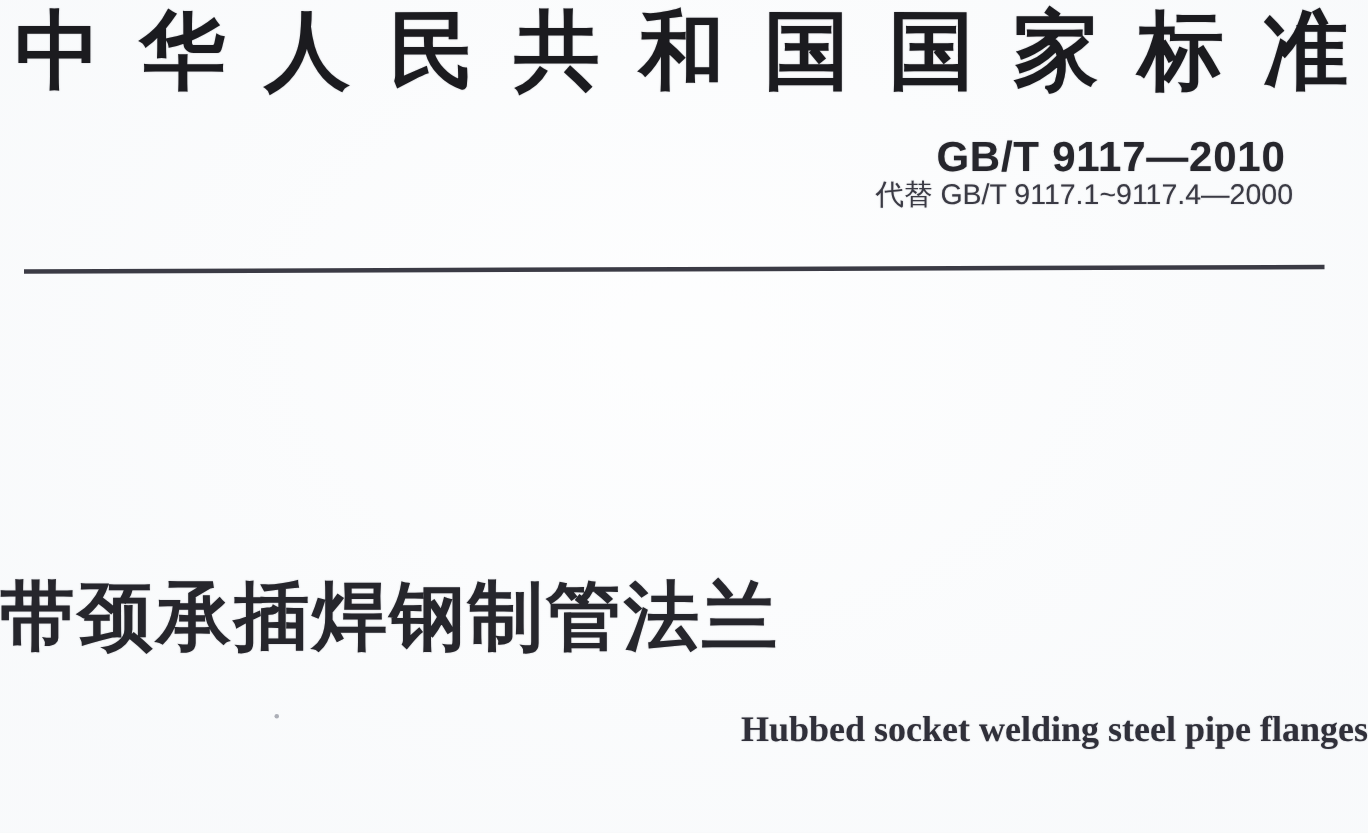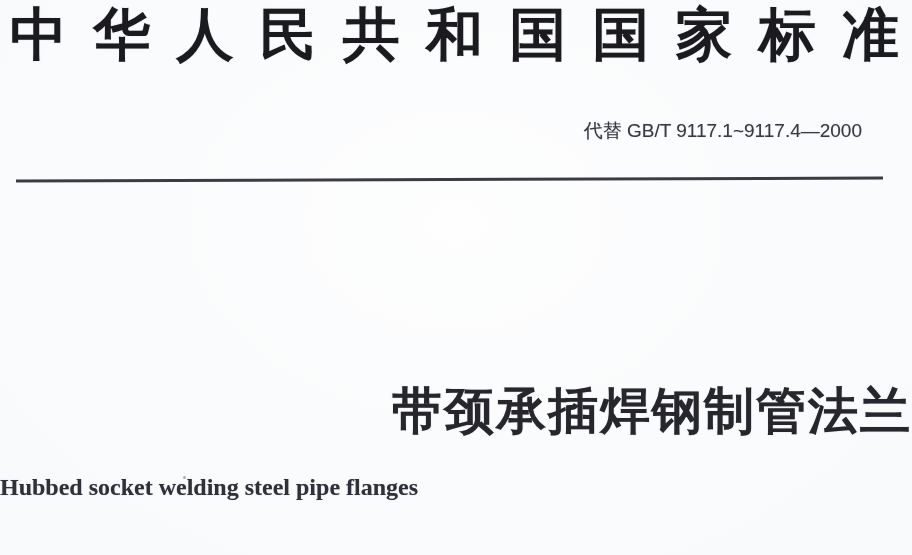--- a/index.html
+++ b/index.html
@@ -56,33 +56,33 @@
     left: 16px; top: 178px;
     width: 867px; height: 3px;
     background: var(--rule, #3b3b45);
     transform: rotate(-0.2deg);
   }
 
   
   .doc-title-zh {
     position: absolute;
     left: 0; right: 0; top: 383px;
-    text-align: right;
+    text-align: left;
     font-family: "Liberation Sans", sans-serif;
     font-weight: bold;
     font-size: 50px; line-height: 1.15;
     letter-spacing: 2px;
     color: var(--ink, #27272c);
   }
 
   
   .doc-title-en {
     position: absolute;
     left: 0; right: 0; top: 472px;
-    text-align: left;
+    text-align: right;
     font-family: "Liberation Serif", serif;
     font-weight: bold;
     font-size: 24px; line-height: 1.3;
     color: var(--ink-soft2, #30303a);
   }
 
   .speck {
     position: absolute;
     left: 183px; top: 476px;
     width: 3px; height: 3px;
@@ -103,20 +103,21 @@
       <span>民</span>
       <span>共</span>
       <span>和</span>
       <span>国</span>
       <span>国</span>
       <span>家</span>
       <span>标</span>
       <span>准</span>
     </div>
 
+  <div class="std-code scan">GB/T 9117—2010</div>
 
   <div class="replaces-note scan">代替 GB/T 9117.1~9117.4—2000</div>
 
   <div class="header-rule"></div>
 
   <div class="doc-title-zh scan">带颈承插焊钢制管法兰</div>
 
   <div class="doc-title-en scan">Hubbed socket welding steel pipe flanges</div>
 
   <div class="speck"></div>

